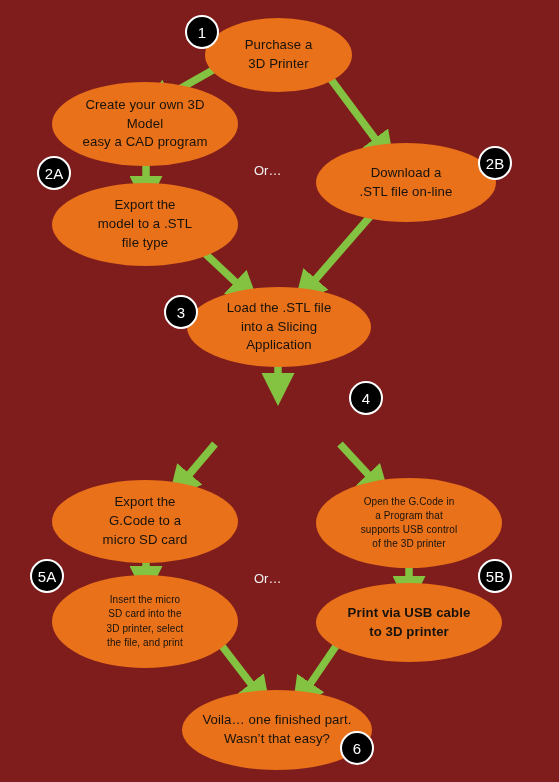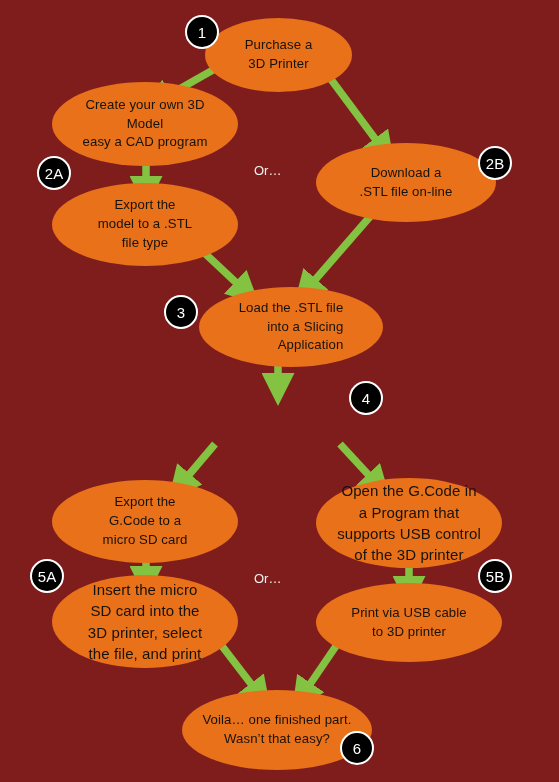--- a/index.html
+++ b/index.html
@@ -34,21 +34,21 @@
     box-sizing: border-box;
   }
   .node .node-text {
     color: #17120C;
     font-size: 13.2px;
     line-height: 1.42;
     letter-spacing: 0.1px;
     white-space: pre-line;
     padding: 0 10px;
   }
-  .node.small .node-text { font-size: 15px; }
+  .node.small .node-text { font-size: 10px; }
   .badge {
     position: absolute;
     width: 34px;
     height: 34px;
     border-radius: 50%;
     border: 2.4px solid #FFFFFF;
     background: #000000;
     color: #FFFFFF;
     display: flex;
     align-items: center;
@@ -108,21 +108,21 @@
     <span class="node-text">Download a
 .STL file on-line</span>
   </div>
 
   <div class="node" style="left:52px; top:183px; width:186px; height:83px;">
     <span class="node-text">Export the
 model to a .STL
 file type</span>
   </div>
 
-  <div class="node" style="left:199px; top:287px; width:184px; height:80px;text-align:right;">
+  <div class="node" style="left:187px; top:287px; width:184px; height:80px;">
     <span class="node-text">Load the .STL file
 into a Slicing
 Application</span>
   </div>
 
 
   <div class="node" style="left:52px; top:480px; width:186px; height:83px;">
     <span class="node-text">Export the
 G.Code to a
 micro SD card</span>
@@ -135,21 +135,21 @@
 of the 3D printer</span>
   </div>
 
   <div class="node small" style="left:52px; top:575px; width:186px; height:93px;">
     <span class="node-text">Insert the micro
 SD card into the
 3D printer, select
 the file, and print</span>
   </div>
 
-  <div class="node" style="left:316px; top:583px; width:186px; height:79px;">
+  <div class="node" style="left:316px; top:583px; width:186px; height:79px;font-weight:bold;">
     <span class="node-text">Print via USB cable
 to 3D printer</span>
   </div>
 
   <div class="node" style="left:182px; top:690px; width:190px; height:80px;">
     <span class="node-text">Voila… one finished part.
 Wasn’t that easy?</span>
   </div>
 
   <div class="badge" style="left:185px; top:15px;">

